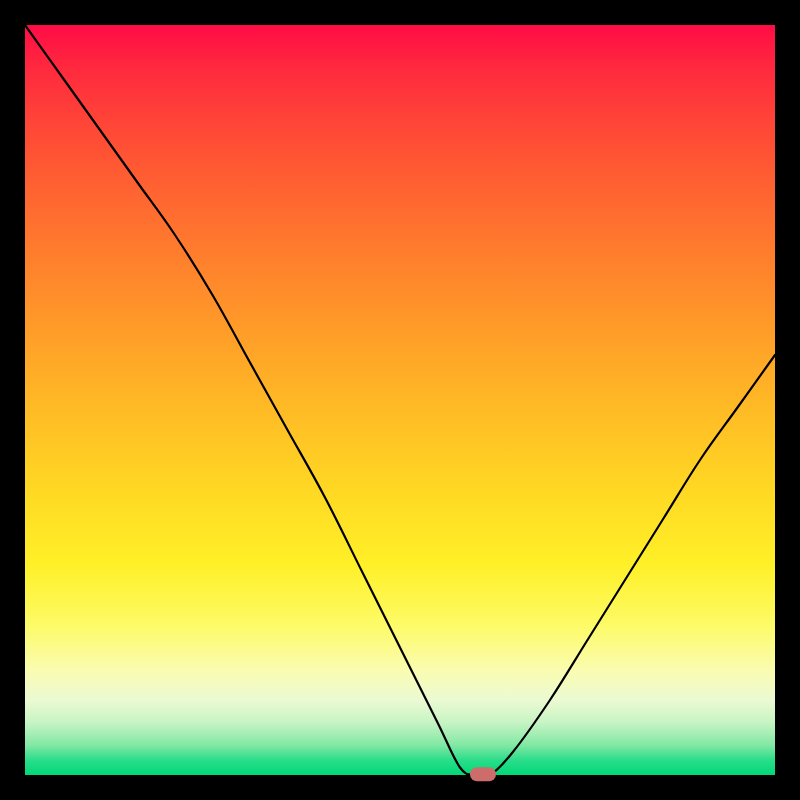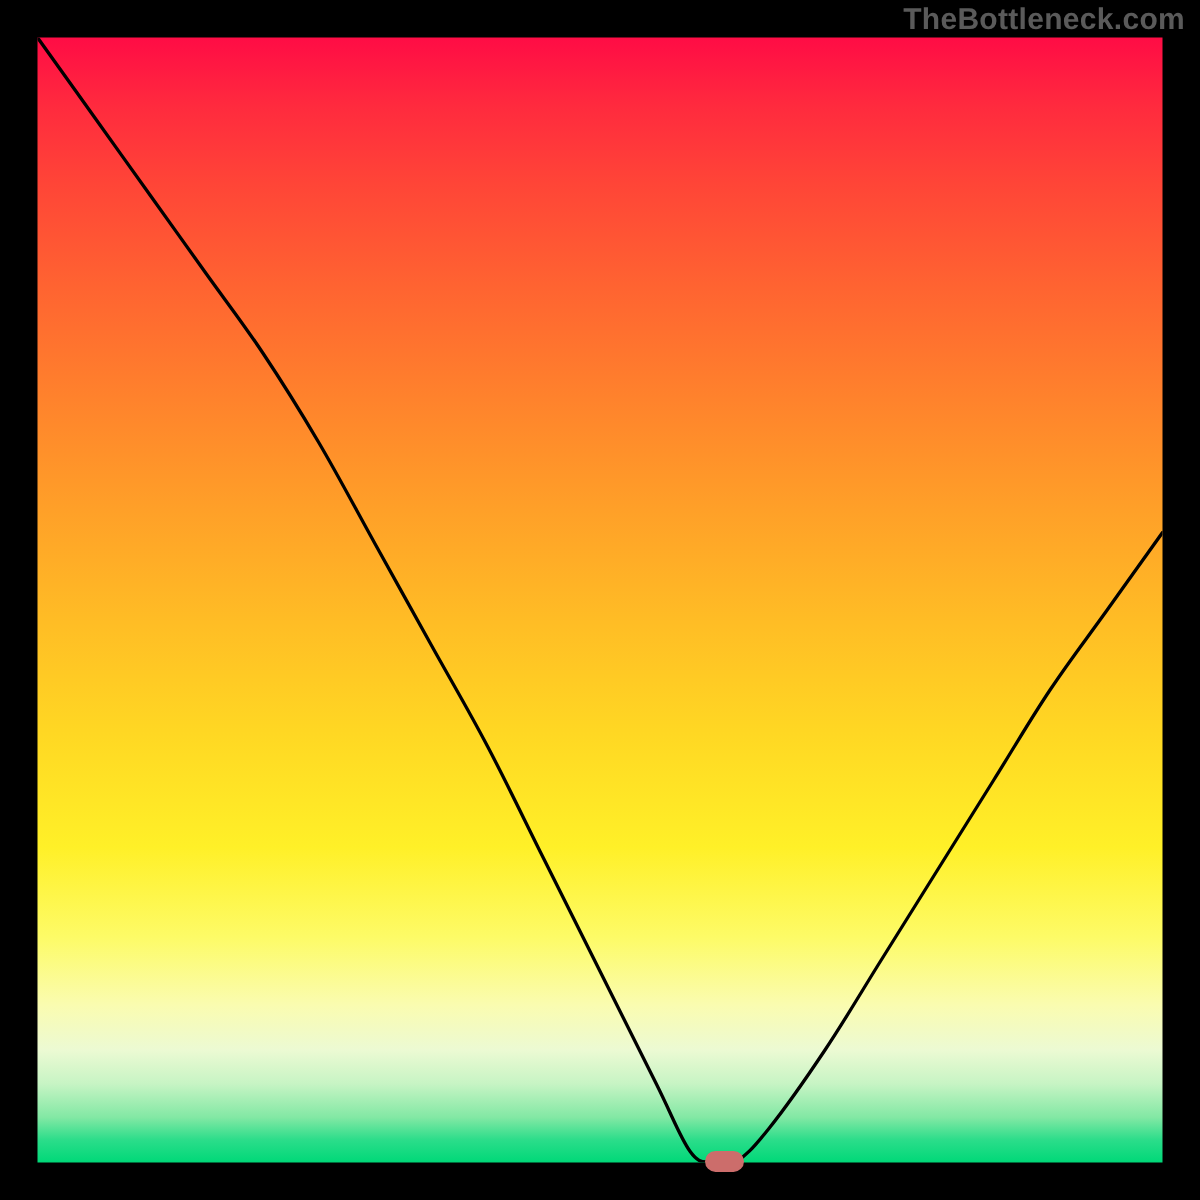--- a/index.html
+++ b/index.html
@@ -80,21 +80,20 @@
     height: 14px;
     background: #cc6d6b;
     border-radius: 7px;
     transform: translate(-50%, -55%);
   }
 </style>
 </head>
 <body>
 
 <div class="frame">
-  <div class="watermark">TheBottleneck.com</div>
   <div class="plot">
     <div class="gradient"></div>
     <svg class="curve-svg" viewBox="0 0 750 750" preserveAspectRatio="none">
       <path id="curve-path" class="curve" d="M 0 0 C 6.75 9.45, 24 33.6, 37.5 52.5 C 51 71.4, 61.5 86.1, 75 105 C 88.5 123.9, 99 138.6, 112.5 157.5 C 126 176.4, 136.5 189.75, 150 210 C 163.5 230.25, 174 247.05, 187.5 270 C 201 292.95, 211.5 313.19999999999993, 225 337.49999999999994 C 238.5 361.79999999999995, 249 380.7, 262.5 405 C 276 429.3, 286.5 446.85, 300 472.5 C 313.5 498.15, 324 520.5, 337.5 547.5 C 351 574.5, 361.5 595.5, 375 622.5 C 388.5 649.5, 401.70000000000005 675.9, 412.50000000000006 697.5 C 423.30000000000007 719.1, 428.24999999999994 733.05, 434.99999999999994 742.5 C 441.74999999999994 751.95, 444.59999999999997 748.65, 450 750 C 455.40000000000003 751.35, 458.25 754.05, 465 750 C 471.75 745.95, 476.7 741, 487.5 727.5 C 498.3 714, 511.5 695.25, 525 675 C 538.5 654.75, 549 636.6, 562.5 615 C 576 593.4, 586.5 576.6, 600 555 C 613.5 533.4, 624 516.6, 637.5 495 C 651 473.4, 661.5 455.25, 675 435 C 688.5 414.75, 699 401.40000000000003, 712.5 382.5 C 726 363.59999999999997, 743.25 339.44999999999993, 750 329.99999999999994"></path>
     </svg>
     <div id="marker" class="marker" style="left: 457.5px; top: 750px;"></div>
   </div>
 </div>
 
 </body></html>

